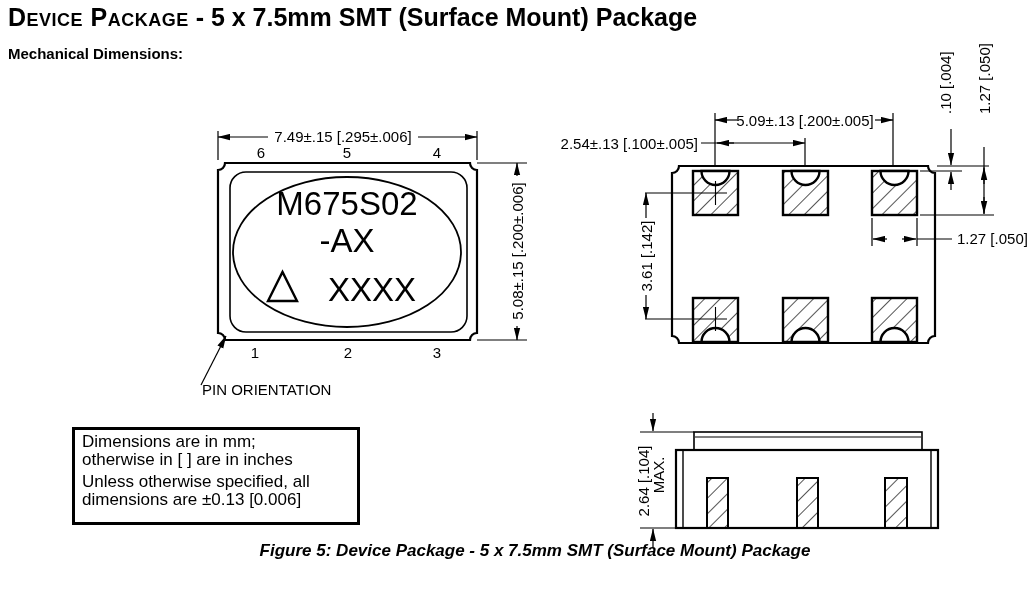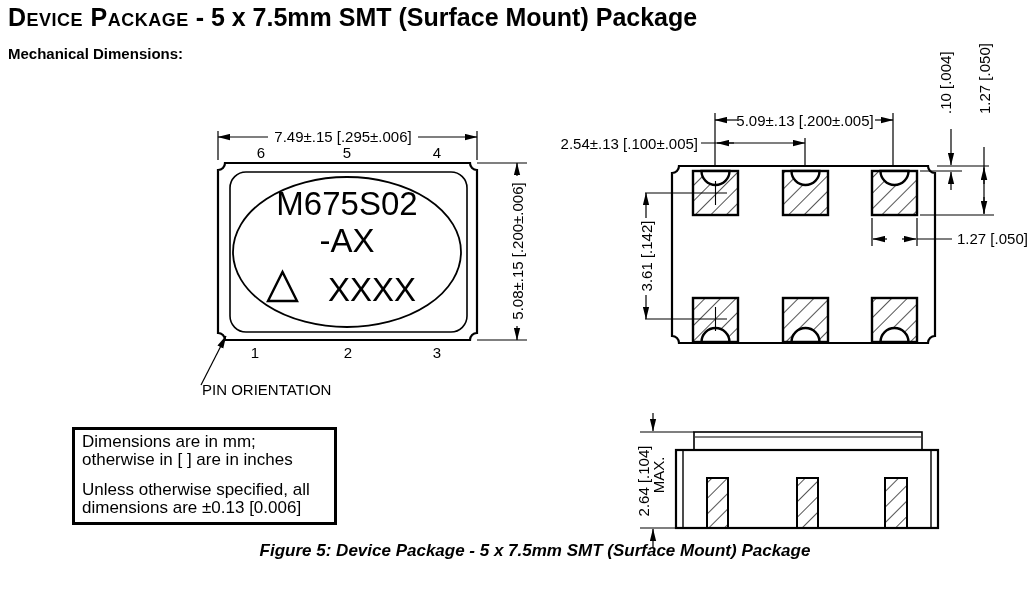--- a/index.html
+++ b/index.html
@@ -2,24 +2,24 @@
 <html><head>
 <meta charset="utf-8">
 <style>
   html,body{margin:0;padding:0;background:#fff;}
   #page{position:relative;width:1027px;height:600px;background:#ffffff;overflow:hidden;
         font-family:"Liberation Sans",sans-serif;color:#000;}
   #drawing{position:absolute;left:0;top:0;}
   .title{position:absolute;left:8px;top:3px;font-size:25px;font-weight:bold;white-space:nowrap;}
   .title .sc{font-variant:small-caps;letter-spacing:.5px;}
   .subtitle{position:absolute;left:8px;top:45px;font-size:15px;font-weight:bold;}
-  .notebox{position:absolute;left:72px;top:427px;width:265px;height:98px;border:3px solid #000;
+  .notebox{position:absolute;left:72px;top:427px;width:288px;height:98px;border:3px solid #000;
            box-sizing:border-box;padding:3px 7px;font-size:17px;line-height:18px;}
   .notebox p{margin:0;}
-  .notebox p + p{margin-top:12px;}
+  .notebox p + p{margin-top:4px;}
   .caption{position:absolute;left:40px;top:541px;width:990px;text-align:center;
            font-size:17px;font-weight:bold;font-style:italic;}
   svg text{font-family:"Liberation Sans",sans-serif;font-size:15px;fill:#000;}
   svg text.marking{font-size:33px;}
   .thin{stroke:#000;stroke-width:1.2;fill:none;}
   .thick{stroke:#000;stroke-width:2.2;fill:none;}
 </style>
 </head>
 <body>
 

